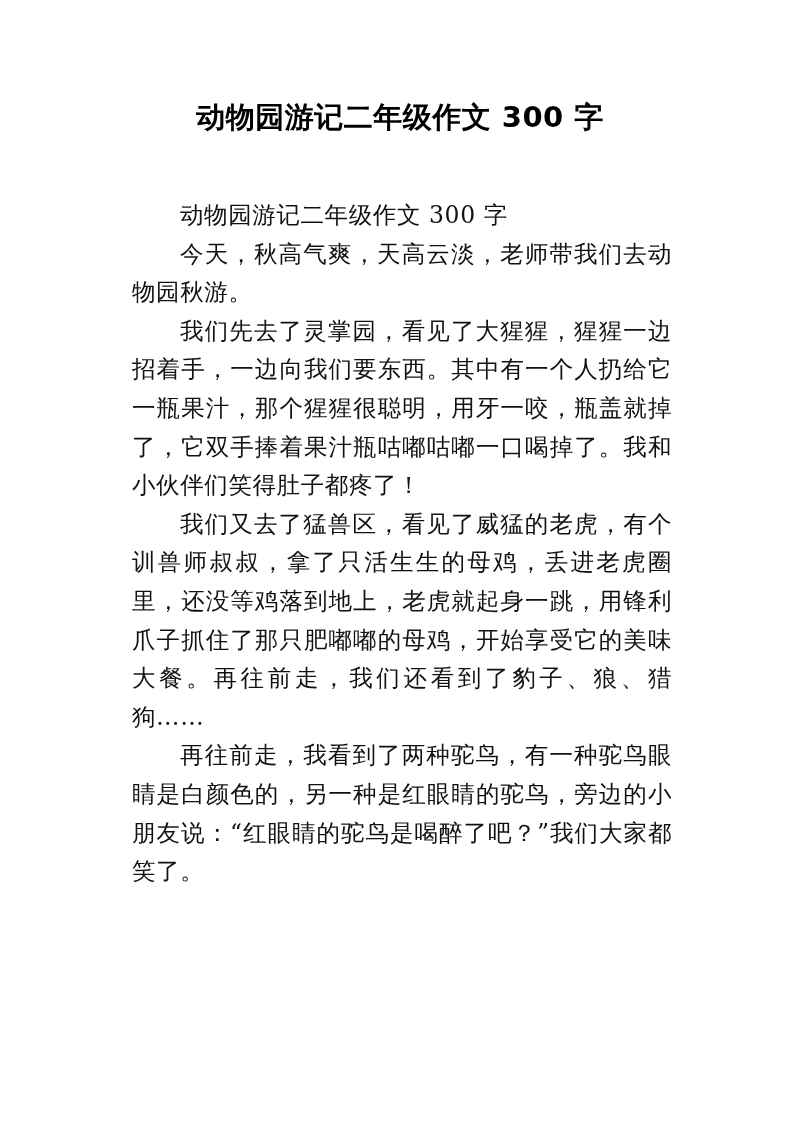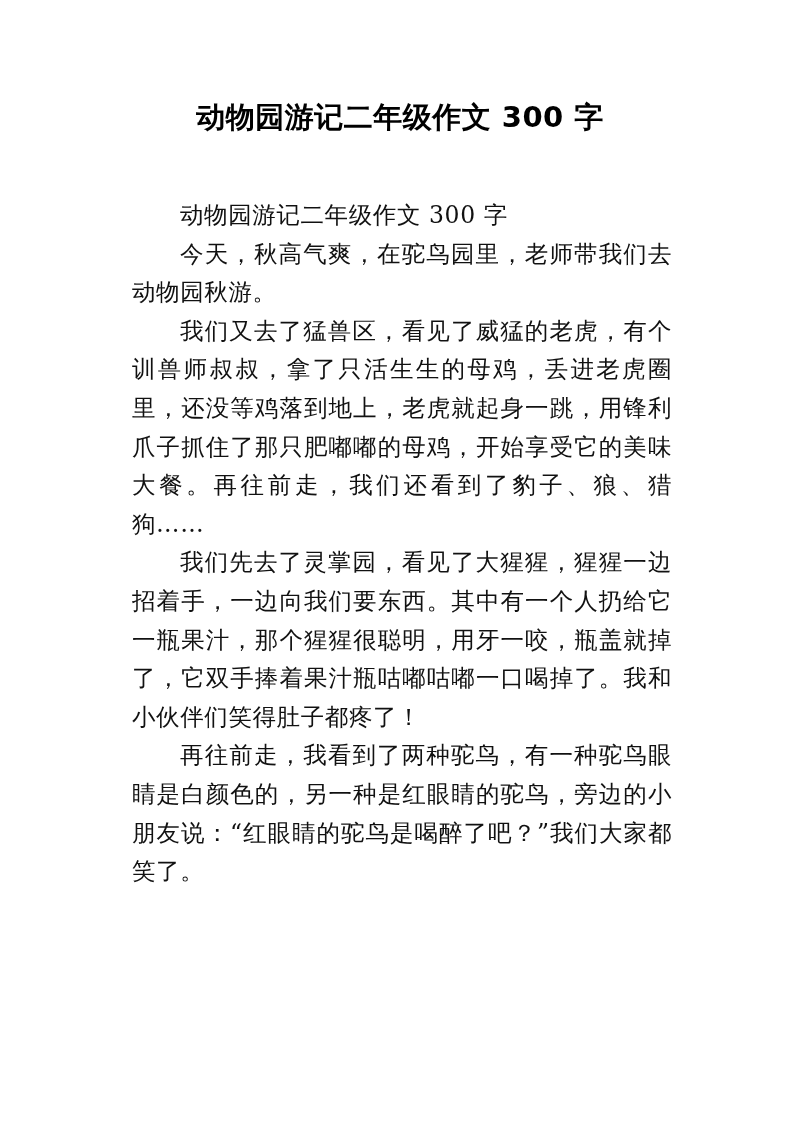--- a/index.html
+++ b/index.html
@@ -51,18 +51,18 @@
   }
 </style>
 </head>
 <body>
 
 <div class="page">
   <h1 class="doc-title">动物园游记二年级作文 300 字</h1>
 
   <div class="body-text">
     <p>动物园游记二年级作文 300 字</p>
-    <p>今天，秋高气爽，在驼鸟园里，老师带我们去动物园秋游。</p>
+    <p>今天，秋高气爽，天高云淡，老师带我们去动物园秋游。</p>
+    <p>我们先去了灵掌园，看见了大猩猩，猩猩一边招着手，一边向我们要东西。其中有一个人扔给它一瓶果汁，那个猩猩很聪明，用牙一咬，瓶盖就掉了，它双手捧着果汁瓶咕嘟咕嘟一口喝掉了。我和小伙伴们笑得肚子都疼了！</p>
     <p>我们又去了猛兽区，看见了威猛的老虎，有个训兽师叔叔，拿了只活生生的母鸡，丢进老虎圈里，还没等鸡落到地上，老虎就起身一跳，用锋利爪子抓住了那只肥嘟嘟的母鸡，开始享受它的美味大餐。再往前走，我们还看到了豹子、狼、猎狗……</p>
-    <p>我们先去了灵掌园，看见了大猩猩，猩猩一边招着手，一边向我们要东西。其中有一个人扔给它一瓶果汁，那个猩猩很聪明，用牙一咬，瓶盖就掉了，它双手捧着果汁瓶咕嘟咕嘟一口喝掉了。我和小伙伴们笑得肚子都疼了！</p>
     <p>再往前走，我看到了两种驼鸟，有一种驼鸟眼睛是白颜色的，另一种是红眼睛的驼鸟，旁边的小朋友说：“红眼睛的驼鸟是喝醉了吧？”我们大家都笑了。</p>
   </div>
 </div>
 
 </body></html>

